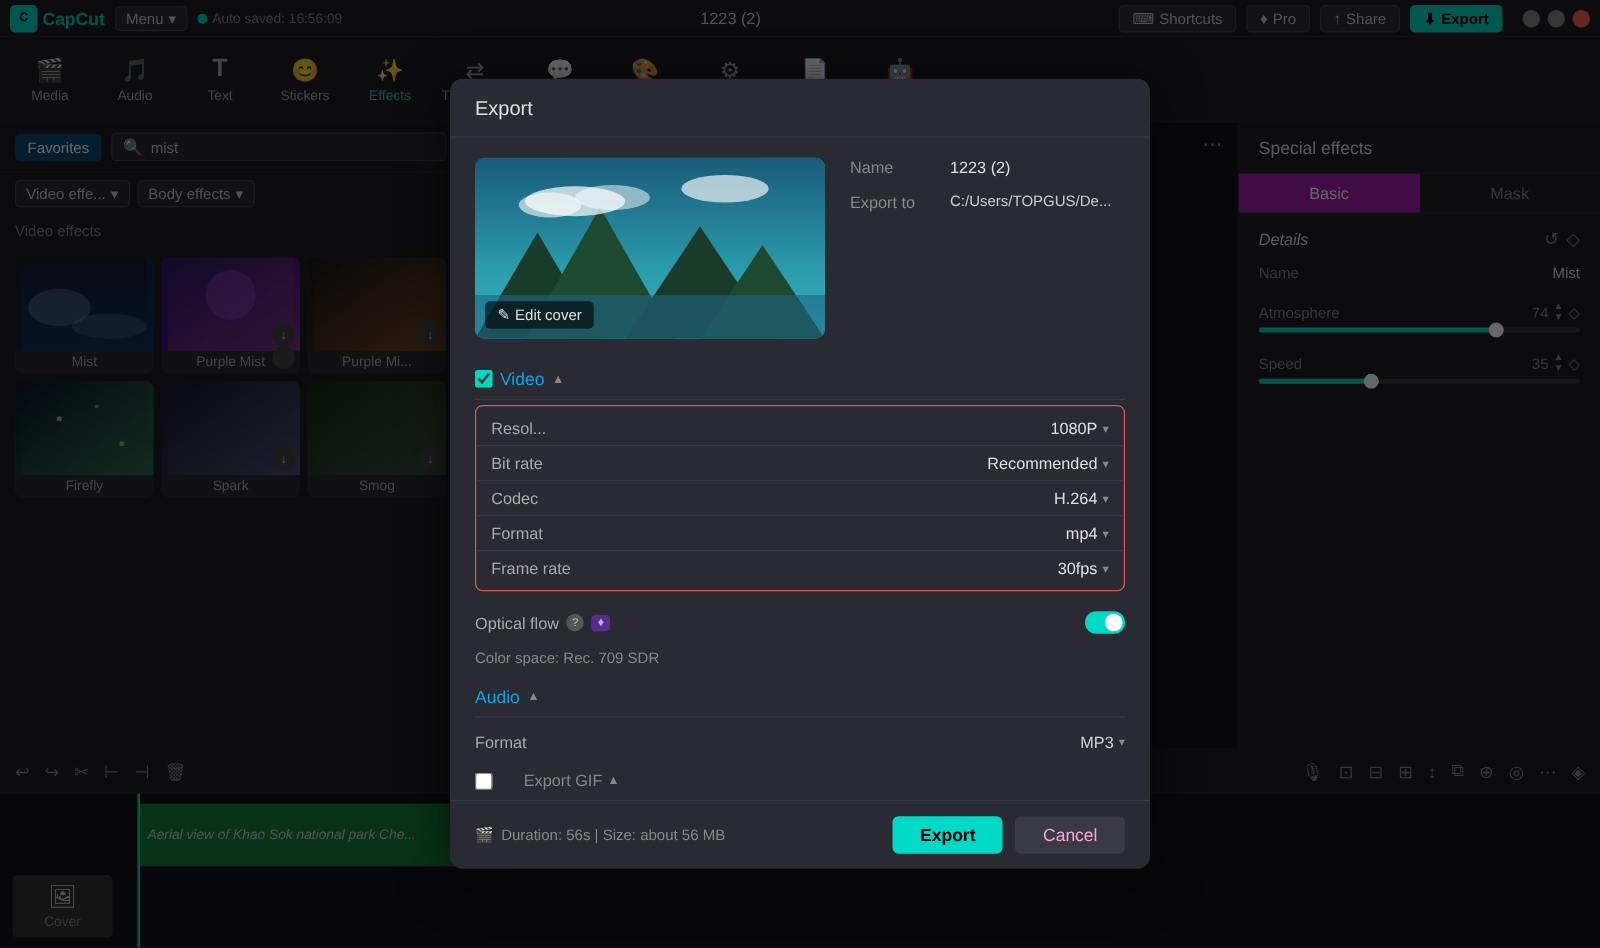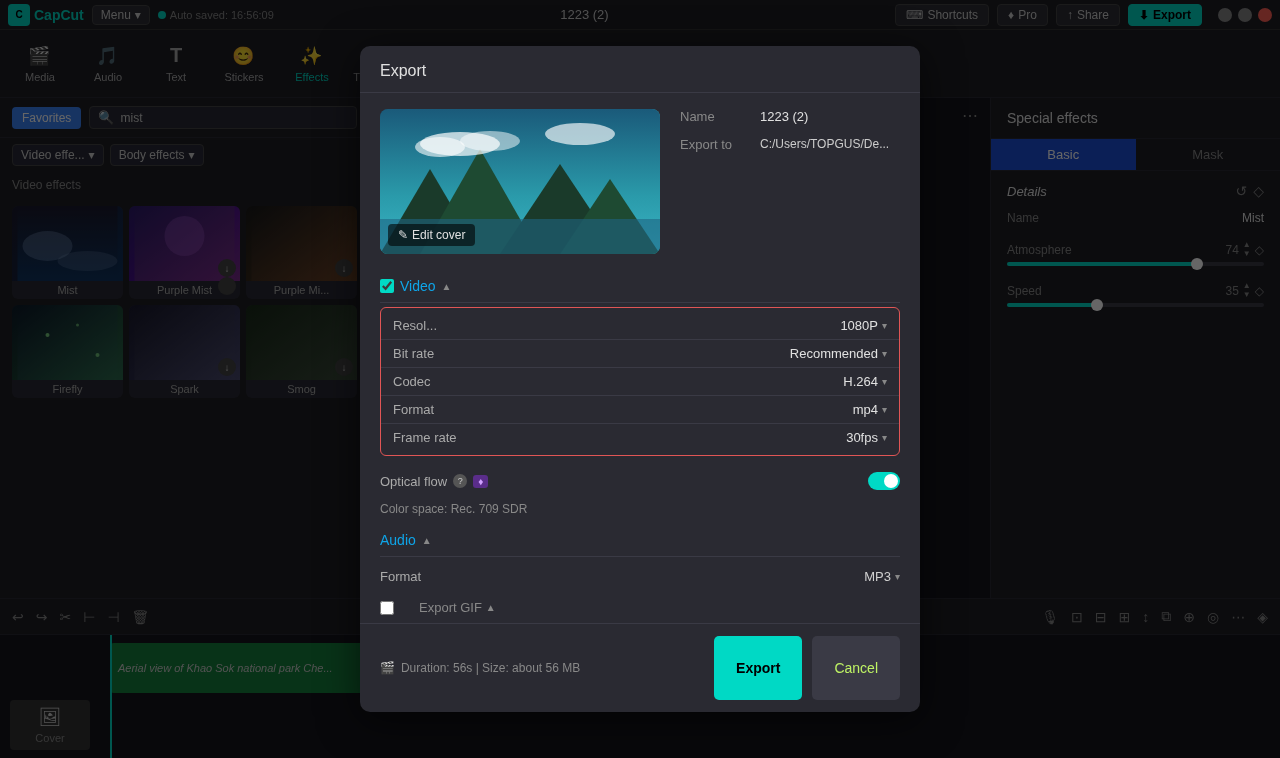--- a/index.html
+++ b/index.html
@@ -84,21 +84,21 @@
       flex-direction: column;
     }
     .left-panel-header {
       padding: 8px 12px;
       display: flex;
       align-items: center;
       gap: 8px;
       border-bottom: 1px solid #2a2a32;
     }
     .fav-btn { background: none; border: none; color: #ccc; font-size: 12px; cursor: pointer; padding: 4px 10px; border-radius: 4px; }
-    .fav-btn.active { background: #3b82f6; color: #fff; }
+    .fav-btn.active { background: #0c4a6e; color: #fff; }
     .dropdown-btn { background: #2a2a38; border: 1px solid #444; border-radius: 4px; color: #ccc; padding: 3px 8px; font-size: 12px; cursor: pointer; display: flex; align-items: center; gap: 4px; }
     .search-box {
       display: flex;
       align-items: center;
       background: #2a2a35;
       border: 1px solid #444;
       border-radius: 4px;
       padding: 3px 8px;
       flex: 1;
       gap: 6px;
@@ -161,21 +161,21 @@
     .right-panel {
       width: 290px;
       background: #1e1e24;
       border-left: 1px solid #2a2a32;
       display: flex;
       flex-direction: column;
     }
     .right-panel-title { padding: 12px 16px; font-size: 14px; color: #e0e0e0; font-weight: 500; border-bottom: 1px solid #2a2a32; }
     .right-tabs { display: flex; border-bottom: 1px solid #2a2a32; }
     .right-tab { flex: 1; text-align: center; padding: 8px; font-size: 13px; cursor: pointer; color: #888; }
-    .right-tab.active { background: #1d4ed8; color: #fff; }
+    .right-tab.active { background: #a21caf; color: #fff; }
     .details-section { padding: 12px 16px; }
     .details-header { display: flex; align-items: center; justify-content: space-between; margin-bottom: 12px; }
     .details-title { font-size: 13px; font-weight: 500; color: #e0e0e0; cursor: pointer; font-style: italic; }
     .details-controls { display: flex; gap: 6px; }
     .details-ctrl-btn { background: none; border: none; color: #888; cursor: pointer; font-size: 14px; }
     .detail-row { display: flex; align-items: center; justify-content: space-between; margin-bottom: 10px; }
     .detail-label { color: #888; font-size: 12px; }
     .detail-value { color: #e0e0e0; font-size: 12px; }
     .slider-row { margin-bottom: 12px; margin-top: 16px; }
     .slider-label { color: #888; font-size: 12px; margin-bottom: 4px; display: flex; justify-content: space-between; align-items: center; }
@@ -384,23 +384,23 @@
       color: #000;
       font-size: 14px;
       font-weight: 600;
       padding: 7px 22px;
       cursor: pointer;
     }
     .btn-cancel {
       background: #3a3a45;
       border: none;
       border-radius: 5px;
-      color: #bef264;
+      color: #f9a8d4;
       font-size: 14px;
-      padding: 24px 22px;
+      padding: 7px 22px;
       cursor: pointer;
     }
   </style>
 </head>
 <body>
 
 <div class="topbar">
   <div class="topbar-left">
     <div class="topbar-logo">
       <div class="topbar-logo-icon">C</div>

